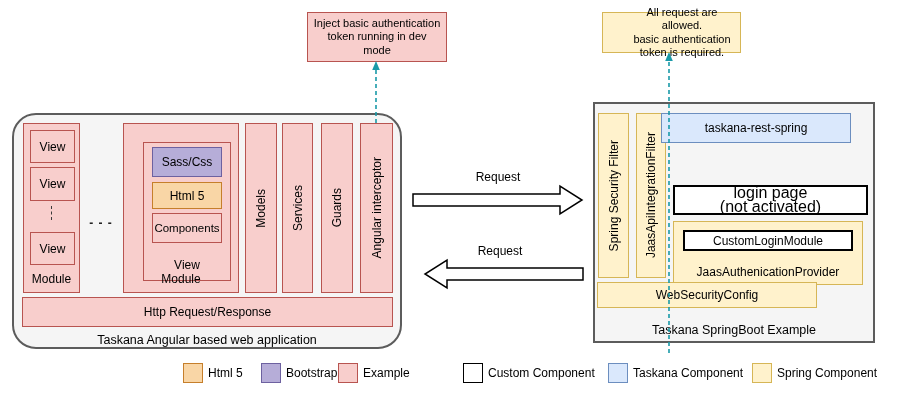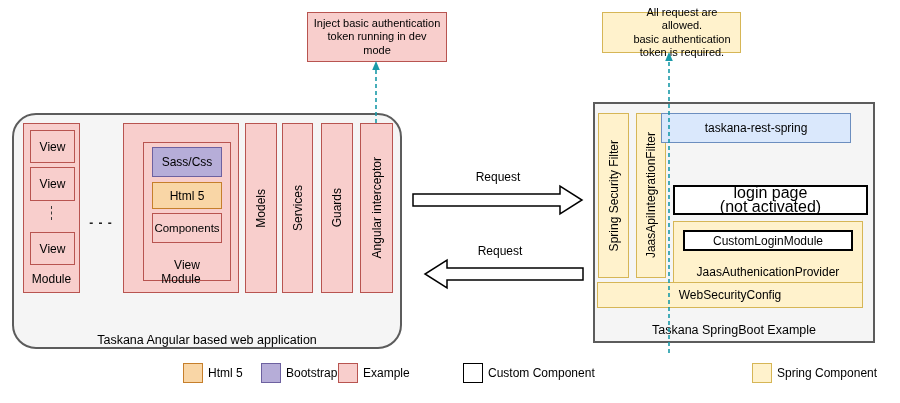--- a/index.html
+++ b/index.html
@@ -92,20 +92,21 @@
     <div class="abs pink vbar" style="left:268px;top:8px;width:31px;height:170px;">
       <span class="vtext">Services</span>
     </div>
     <div class="abs pink vbar" style="left:307px;top:8px;width:32px;height:170px;">
       <span class="vtext">Guards</span>
     </div>
     <div class="abs pink vbar" style="left:346px;top:8px;width:33px;height:170px;">
       <span class="vtext">Angular interceptor</span>
     </div>
 
+    <div class="abs pink center" style="left:8px;top:182px;width:371px;height:30px;">Http Request/Response</div>
 
     <div class="panel-title" style="top:218px;">Taskana Angular based web application</div>
   </div>
 
   <div class="flow-label" style="left:448px;top:170px;width:100px;">Request</div>
   <div class="flow-label" style="left:450px;top:244px;width:100px;">Request</div>
 
   <div class="abs panel" style="left:593px;top:102px;width:282px;height:241px;">
 
     <div class="abs yellow vbar" style="left:3px;top:9px;width:31px;height:165px;">
@@ -118,40 +119,44 @@
     <div class="abs blue center" style="left:66px;top:9px;width:190px;height:30px;">taskana-rest-spring</div>
 
     <div class="abs white-box center multiline" style="left:78px;top:81px;width:195px;height:30px;">login page
 (not activated)</div>
 
     <div class="abs yellow" style="left:78px;top:117px;width:190px;height:64px;">
       <div class="abs white-box center" style="left:9px;top:8px;width:170px;height:21px;">CustomLoginModule</div>
       <div class="module-label" style="bottom:5px;">JaasAuthenicationProvider</div>
     </div>
 
-    <div class="abs yellow center" style="left:2px;top:178px;width:266px;height:26px;">WebSecurityConfig</div>
+    <div class="abs yellow center" style="left:2px;top:178px;width:220px;height:26px;">WebSecurityConfig</div>
 
     <div class="panel-title" style="top:219px;">Taskana SpringBoot Example</div>
   </div>
 
   <div class="legend-item" style="left:183px;">
     <span class="legend-swatch sw-html5"></span>
     <span class="legend-label">Html 5</span>
   </div>
   <div class="legend-item" style="left:261px;">
     <span class="legend-swatch sw-bootstrap"></span>
     <span class="legend-label">Bootstrap</span>
   </div>
   <div class="legend-item" style="left:338px;">
     <span class="legend-swatch sw-angular"></span>
     <span class="legend-label">Example</span>
   </div>
   <div class="legend-item" style="left:463px;">
     <span class="legend-swatch sw-custom"></span>
     <span class="legend-label wide">Custom Component</span>
+  </div>
+  <div class="legend-item" style="left:608px;">
+    <span class="legend-swatch sw-taskana"></span>
+    <span class="legend-label wide">Taskana Component</span>
   </div>
   <div class="legend-item" style="left:752px;">
     <span class="legend-swatch sw-spring"></span>
     <span class="legend-label wide">Spring Component</span>
   </div>
 
   <svg class="overlay" viewBox="0 0 900 403">
 
     <polygon points="413,194 560,194 560,186 582,200 560,214 560,206 413,206" fill="#ffffff" stroke="#000000" stroke-width="1.5"></polygon>
 

